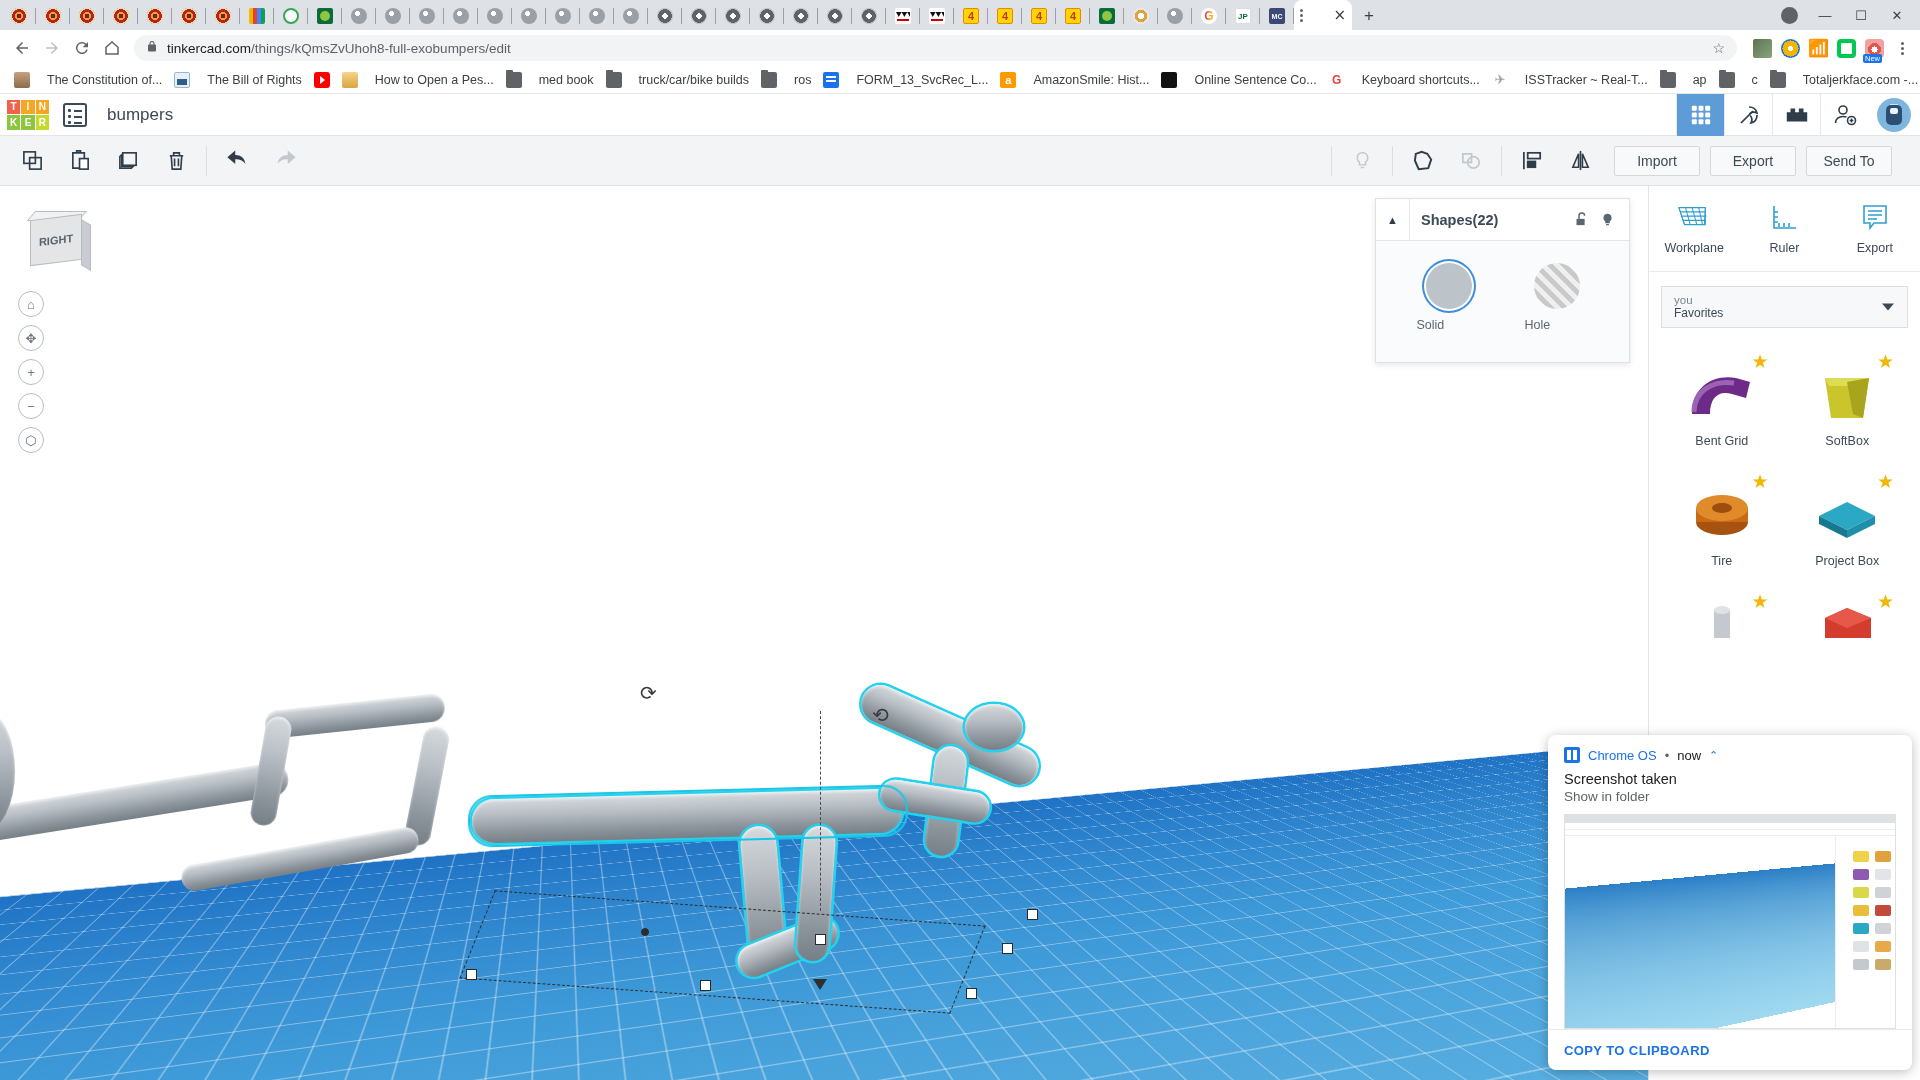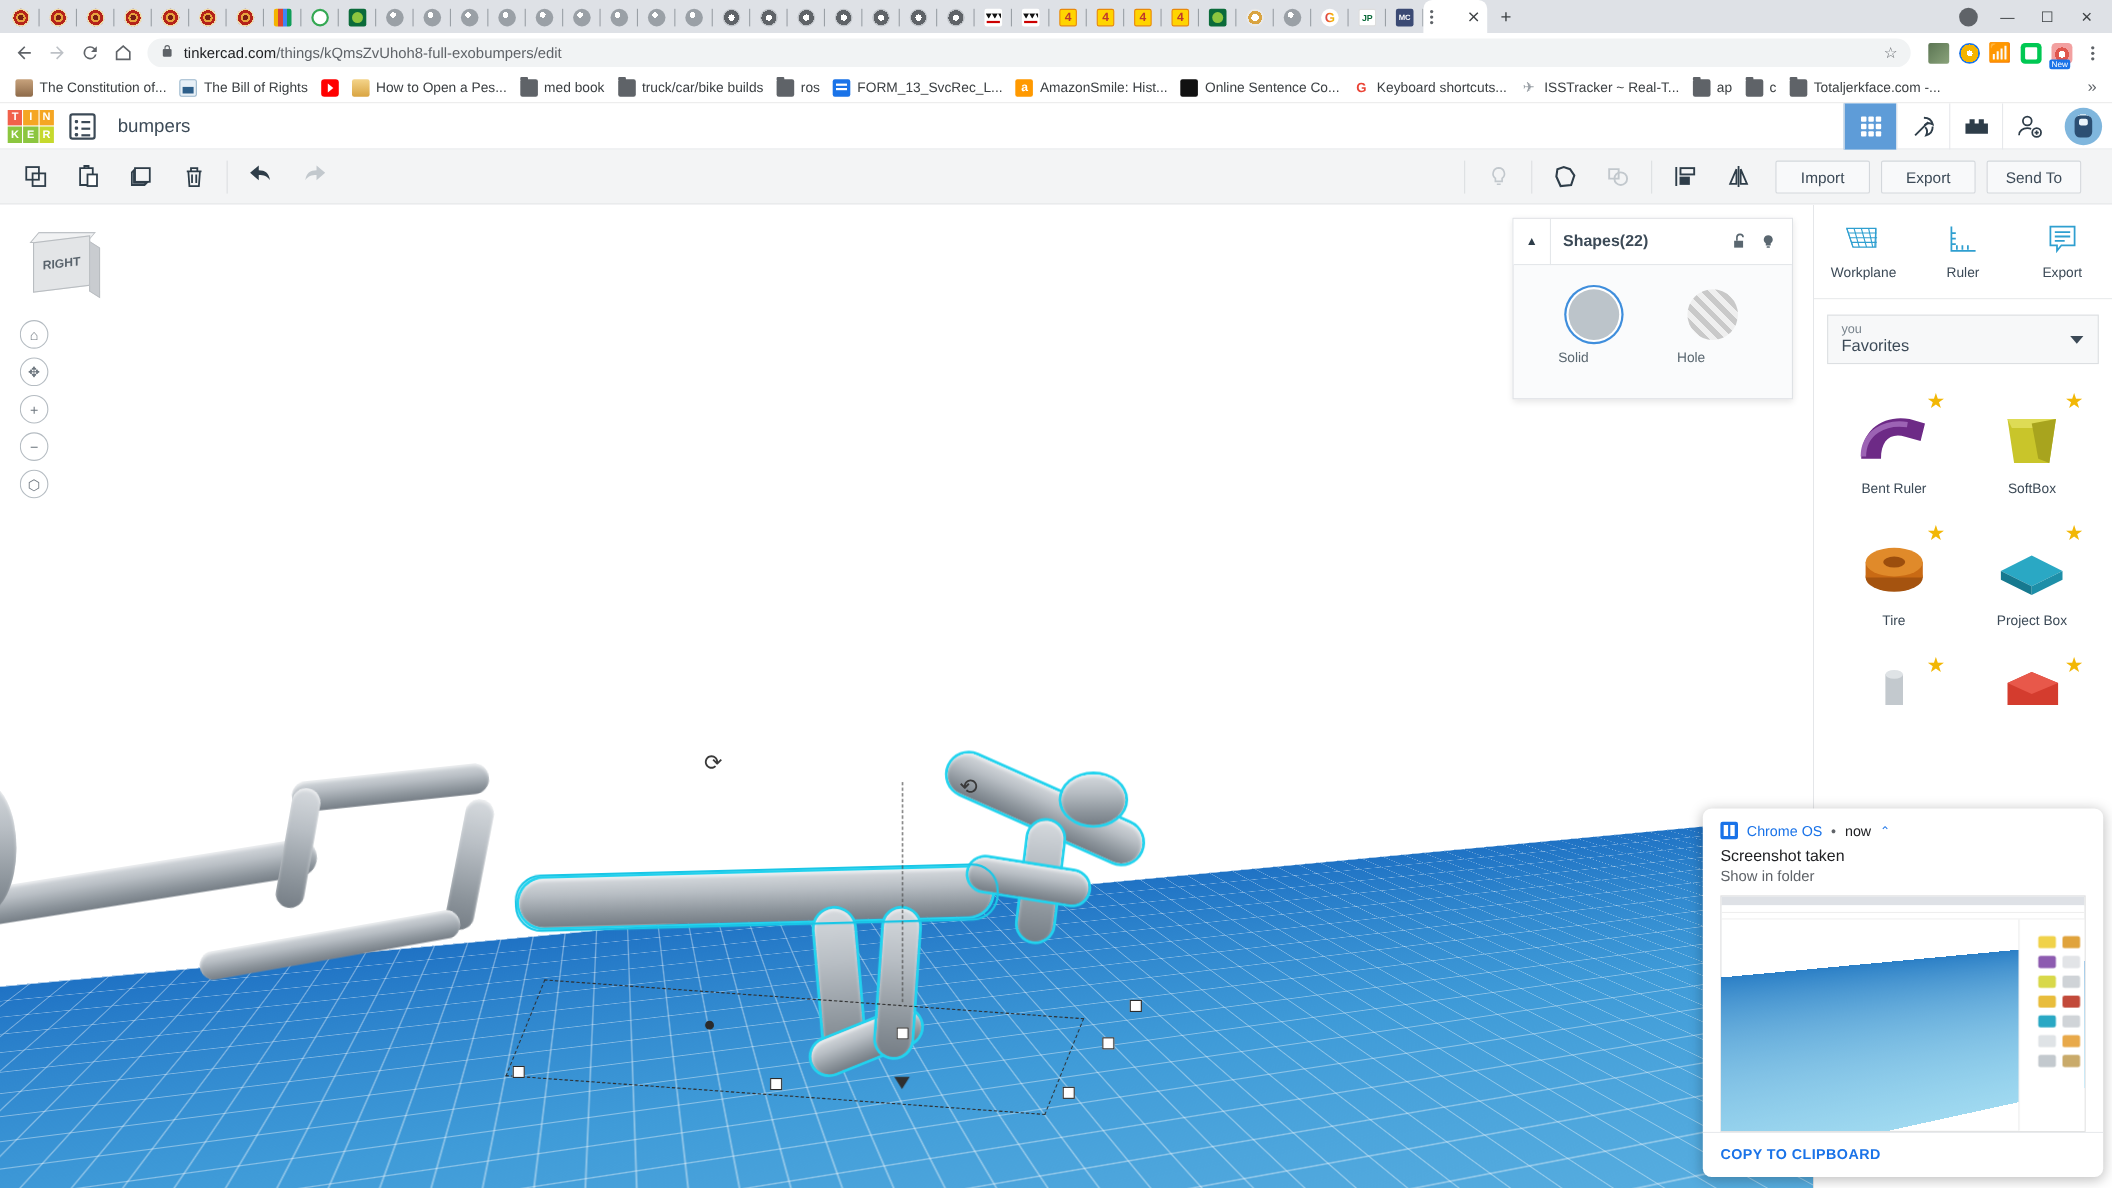--- a/index.html
+++ b/index.html
@@ -79,21 +79,21 @@
   .ext-book{background:linear-gradient(135deg,#5b7553,#8aa37b);border-radius:2px;}
   .ext-coin{background:radial-gradient(circle,#fff 0 20%,#f4b400 20% 60%,#1a73e8 60% 100%);border-radius:50%;}
   .ext-rss{color:#111;font-size:17px;display:flex;align-items:center;justify-content:center;}
   .ext-note{background:#00c853;border-radius:4px;position:relative;}
   .ext-note:after{content:"";position:absolute;inset:4px;background:#fff;border-radius:1px;}
   .ext-cam{background:radial-gradient(circle at 50% 55%,#fff 0 22%,#e0564d 22% 45%,#f2a0a0 45% 100%);border-radius:4px;position:relative;}
   .newbadge{position:absolute;left:-2px;bottom:-5px;background:#1a73e8;color:#fff;font-size:7.5px;padding:0 2px;border-radius:2px;line-height:9px;}
 
   
   .bookmarks{ height:28px; background:#fff; display:flex; align-items:center; padding:0 8px; gap:2px; overflow:hidden; border-bottom:1px solid #e6e6e6;}
-  .bm{ display:flex; align-items:center; gap:6px; padding:3px 6px; border-radius:4px; font-size:12.5px; color:#3c4043; white-space:nowrap; flex:0 0 auto;}
+  .bm{ display:flex; align-items:center; gap:17px; padding:3px 6px; border-radius:4px; font-size:12.5px; color:#3c4043; white-space:nowrap; flex:0 0 auto;}
   .bm-ico{ width:16px;height:16px; flex:0 0 auto; border-radius:2px;}
   .ico-const{background:linear-gradient(#c7a27c,#8d6a49);}
   .ico-bill{background:#e8f0f7;border:1px solid #9bb7cc;position:relative;}
   .ico-bill:after{content:"";position:absolute;left:2px;right:2px;bottom:2px;height:6px;background:#2e5f8a;}
   .ico-yt{background:#ff0000;border-radius:3px;position:relative;}
   .ico-yt:after{content:"";position:absolute;left:6px;top:4px;border-left:5px solid #fff;border-top:4px solid transparent;border-bottom:4px solid transparent;}
   .ico-pest{background:linear-gradient(#f4d48a,#d9a441);}
   .ico-folder{background:#5f6368;border-radius:2px;position:relative;}
   .ico-folder:after{content:"";position:absolute;left:0;top:-2px;width:7px;height:3px;background:#5f6368;border-radius:1px 1px 0 0;}
   .ico-form{background:#1a73e8;border-radius:2px;position:relative;}
@@ -195,21 +195,21 @@
   .sp-swatch.solid{ background:#bcc4ca; box-shadow:0 0 0 2px #fff, 0 0 0 4px #3f8edc;}
   .sp-swatch.hole{ background:repeating-linear-gradient(45deg,#c9c9c9 0 5px,#efefef 5px 10px);}
   .sp-label{ font-size:12.5px;color:#5a6770;}
 
   
   .rsidebar{ position:absolute; right:0; top:0; bottom:0; width:272px; background:#fff; border-left:1px solid #e2e4e7; display:flex; flex-direction:column;}
   .rs-tools{ display:flex; height:86px; border-bottom:1px solid #e8eaec;text-align:center;}
   .rs-tool{ flex:1; display:flex;flex-direction:column;align-items:center;justify-content:center;gap:8px; color:#3c4a57; font-size:12.5px;}
   .rs-select{ margin:14px 12px 12px; border:1px solid #dcdfe2; background:#f7f8f9; padding:7px 12px; position:relative;}
   .rs-sel-small{ font-size:11.5px;color:#78838c;}
-  .rs-sel-big{ font-size:15px;color:#3c4a57;}
+  .rs-sel-big{ font-size:12px;color:#3c4a57;}
   .rs-caret{ position:absolute; right:13px; top:50%; transform:translateY(-50%); border-left:6px solid transparent;border-right:6px solid transparent;border-top:7px solid #3c4a57;}
   .rs-grid{ display:grid; grid-template-columns:1fr 1fr; gap:6px 0; padding:8px 10px 0; overflow:hidden; position:relative;}
   .rs-cell{ text-align:center; padding:10px 0 14px; position:relative;}
   .rs-star{ position:absolute; right:16px; top:2px; color:#f2b705; font-size:19px;}
   .rs-thumb{ width:76px;height:62px;margin:6px auto 8px;}
   .rs-name{ font-size:12.5px;color:#3c4a57;}
 
   .panel-toggle{
     position:absolute; right:272px; top:560px; width:22px;height:46px;background:#fff;border:1px solid #dfe2e5;
     border-right:none; display:flex;align-items:center;justify-content:center; color:#3c4a57; font-size:15px;
@@ -794,21 +794,21 @@
 
     <div class="rs-grid">
       <div class="rs-cell">
         <div class="rs-star">★</div>
         <div class="rs-thumb">
           <svg width="76" height="62" viewBox="0 0 76 62">
               <path d="M8 50 C8 22 30 10 52 14 L66 18 L62 34 L48 30 C34 26 26 34 26 50 Z" fill="#6d2a86"></path>
               <path d="M10 48 C10 26 30 16 50 19" stroke="#9c63b4" stroke-width="5" fill="none"></path>
             </svg>
         </div>
-        <div class="rs-name">Bent Ruler</div>
+        <div class="rs-name">Bent Grid</div>
       </div>
       <div class="rs-cell">
         <div class="rs-star">★</div>
         <div class="rs-thumb">
           <svg width="76" height="62" viewBox="0 0 76 62">
               <path d="M16 14 L60 14 L54 54 L22 54 Z" fill="#c9c52a"></path>
               <path d="M16 14 L60 14 L56 22 L20 22 Z" fill="#dedb55"></path>
               <path d="M38 18 L60 14 L54 54 L44 50 Z" fill="#a8a41e"></path>
             </svg>
         </div>

